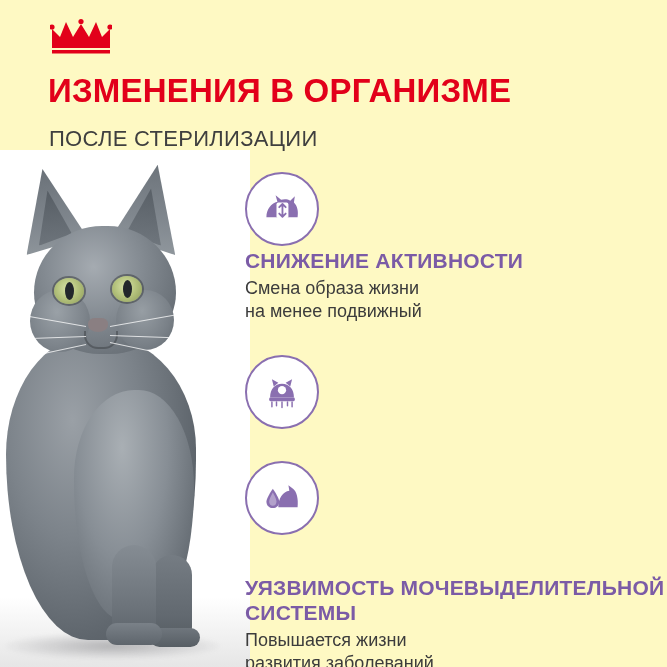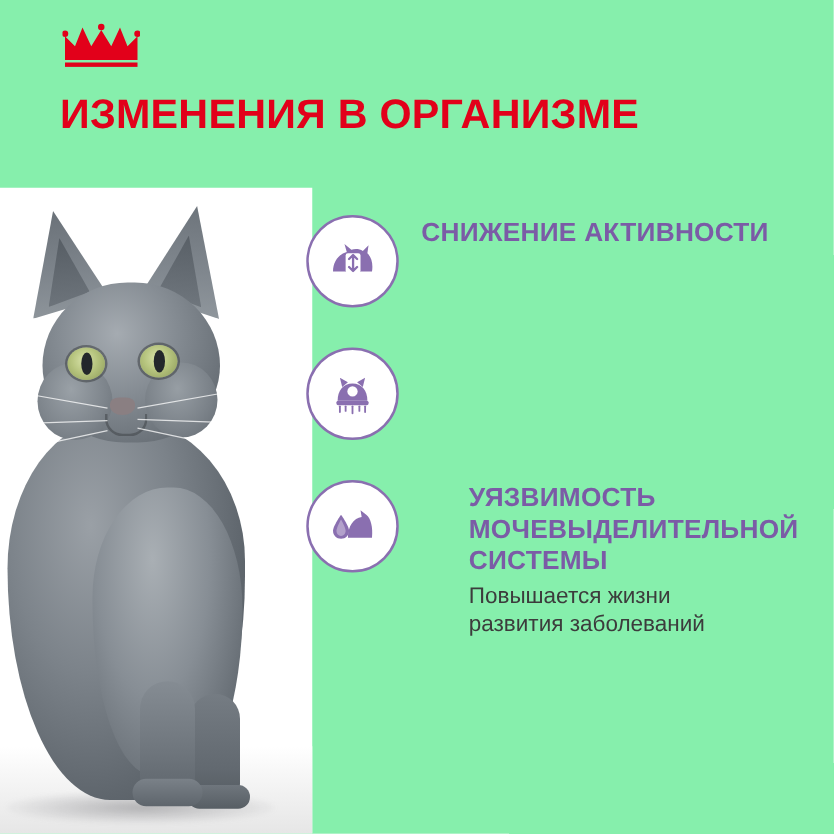--- a/index.html
+++ b/index.html
@@ -12,21 +12,21 @@
     background: #ffffff;
     font-family: "Liberation Sans", sans-serif;
     overflow: hidden;
     position: relative;
   }
 
   #page {
     position: relative;
     width: 667px;
     height: 667px;
-    background: #86efac;
+    background: #fef9c3;
     overflow: hidden;
   }
 
   
   .crown {
     position: absolute;
     left: 50px;
     top: 18px;
     width: 62px;
     height: 36px;
@@ -263,20 +263,21 @@
   .features {
     position: absolute;
     left: 245px;
     top: 172px;
     width: 420px;
   }
   .feature {
     display: flex;
     align-items: flex-start;
     margin-bottom: 28px;
+    flex-direction: column;
   }
   .feature-icon {
     flex: 0 0 auto;
     width: 74px;
     height: 74px;
     border-radius: 50%;
     border: 2px solid #8a6fb0;
     display: flex;
     align-items: center;
     justify-content: center;
@@ -316,20 +317,21 @@
     <svg viewBox="0 0 62 36" width="62" height="36" aria-hidden="true">
       <path d="M2 30 L2 11 L10 19 L16 4 L23 19 L31 6 L39 19 L46 4 L52 19 L60 11 L60 30 Z" fill="#e2001a"></path>
       <rect x="2" y="32" width="58" height="3.5" fill="#e2001a"></rect>
       <circle cx="2" cy="9" r="2.6" fill="#e2001a"></circle>
       <circle cx="60" cy="9" r="2.6" fill="#e2001a"></circle>
       <circle cx="31" cy="3.5" r="2.6" fill="#e2001a"></circle>
     </svg>
   </div>
 
   <div class="title">ИЗМЕНЕНИЯ В ОРГАНИЗМЕ</div>
+  <div class="subtitle">ПОСЛЕ СТЕРИЛИЗАЦИИ</div>
 
   <div class="cat-photo">
     <div class="cat-bg"></div>
     <div class="cat-floor"></div>
     <div class="cat-shadow"></div>
     <div class="cat-body"></div>
     <div class="cat-chest"></div>
     <div class="cat-leg-back"></div>
     <div class="cat-leg-front"></div>
     <div class="cat-paw2"></div>
@@ -361,20 +363,22 @@
       <div class="feature-icon">
         <svg viewBox="0 0 48 48" width="44" height="44" aria-hidden="true">
           <path d="M7 33 C7 24 12 18 19 16 L17 9 L23 14 C26 13 30 13 33 15 L38 10 L37 17 C41 21 42 27 41 33 Z" fill="#8a6fb0"></path>
           <rect x="18" y="17" width="13" height="17" rx="2" fill="#ffffff"></rect>
           <path d="M24.5 19 L24.5 32 M21 22 L24.5 18.5 L28 22 M21 29 L24.5 32.5 L28 29" stroke="#8a6fb0" stroke-width="2" fill="none" stroke-linecap="round" stroke-linejoin="round"></path>
         </svg>
       </div>
       <div class="feature-text">
         <p class="feature-title">СНИЖЕНИЕ
 АКТИВНОСТИ</p>
+        <p class="feature-desc">Смена образа жизни
+на менее подвижный</p>
       </div>
     </div>
 
     <div class="feature f2">
       <div class="feature-icon">
         <svg viewBox="0 0 48 48" width="44" height="44" aria-hidden="true">
           <path d="M11 30 C11 21 16 15 24 15 C32 15 37 21 37 30 Z" fill="#8a6fb0"></path>
           <path d="M15 18 L13 10 L20 14 M33 18 L35 10 L28 14" fill="#8a6fb0"></path>
           <circle cx="24" cy="22" r="4.5" fill="#ffffff"></circle>
           <rect x="10" y="30" width="28" height="4" rx="1.5" fill="#8a6fb0"></rect>

